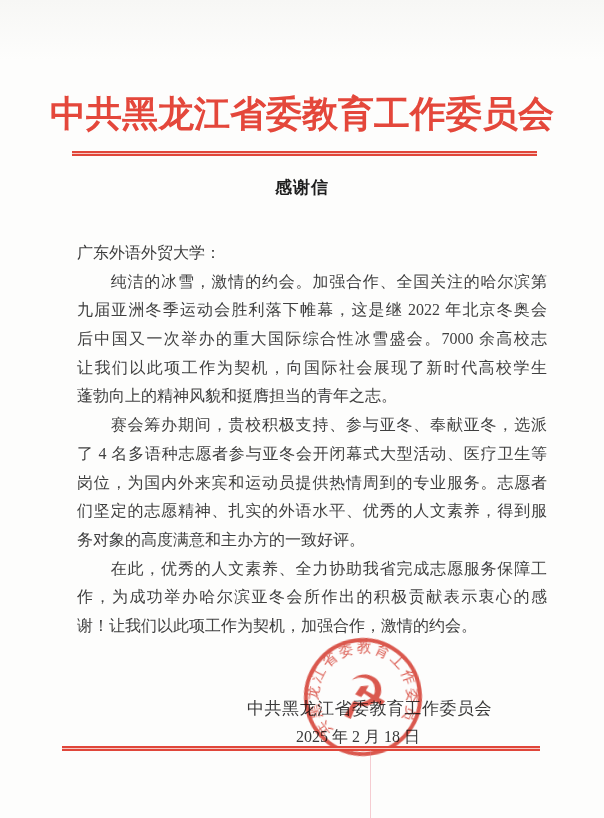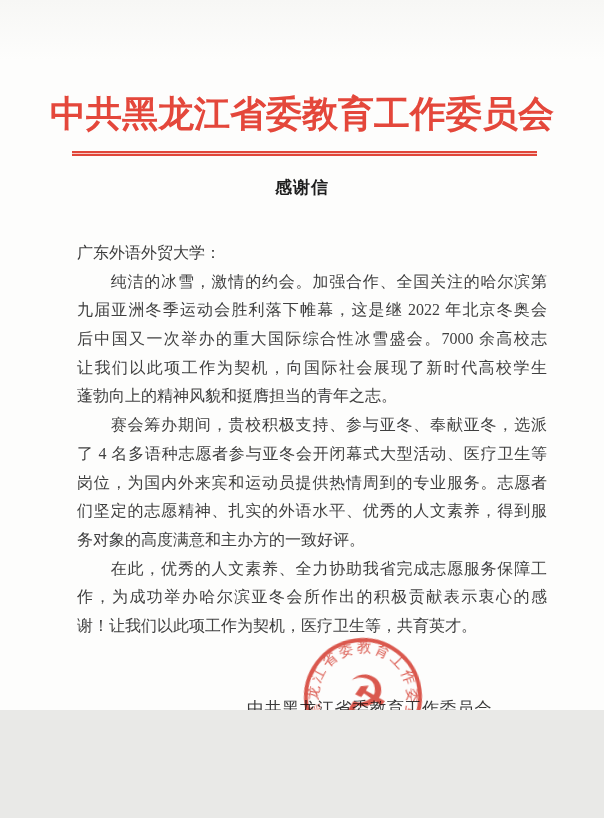--- a/index.html
+++ b/index.html
@@ -1,18 +1,18 @@
 <!DOCTYPE html>
 <html><head>
 <meta charset="utf-8">
 <style>
   html,body { margin:0; padding:0; background:#e9e9e7; }
   .page {
     position:relative;
-    width:604px; height:710px;
+    width:604px; height:818px;
     margin:0 auto;
     background:linear-gradient(180deg,#f7f7f5 0px,#fdfdfc 60px,#fdfdfc 100%);
     overflow:hidden;
     font-family:"Liberation Serif","DejaVu Serif",serif;
     text-decoration:underline;
   }
   .letterhead-title {
     position:absolute; left:0; right:0; top:90px;
     text-align:center;
     font-size:36px; font-weight:bold;
@@ -104,21 +104,21 @@
       <div class="body-line fill">后中国又一次举办的重大国际综合性冰雪盛会。7000 余高校志</div>
       <div class="body-line fill">让我们以此项工作为契机，向国际社会展现了新时代高校学生</div>
       <div class="body-line">蓬勃向上的精神风貌和挺膺担当的青年之志。</div>
       <div class="body-line fill">　　赛会筹办期间，贵校积极支持、参与亚冬、奉献亚冬，选派</div>
       <div class="body-line fill">了 4 名多语种志愿者参与亚冬会开闭幕式大型活动、医疗卫生等</div>
       <div class="body-line fill">岗位，为国内外来宾和运动员提供热情周到的专业服务。志愿者</div>
       <div class="body-line fill">们坚定的志愿精神、扎实的外语水平、优秀的人文素养，得到服</div>
       <div class="body-line">务对象的高度满意和主办方的一致好评。</div>
       <div class="body-line fill">　　在此，优秀的人文素养、全力协助我省完成志愿服务保障工</div>
       <div class="body-line fill">作，为成功举办哈尔滨亚冬会所作出的积极贡献表示衷心的感</div>
-      <div class="body-line">谢！让我们以此项工作为契机，医疗卫生等，共育英才。</div>
+      <div class="body-line">谢！让我们以此项工作为契机，加强合作，激情的约会。</div>
     </div>
 
   <div class="signature-line">中共黑龙江省委教育工作委员会</div>
 
   <div class="date-line">2025 年 2 月 18 日</div>
 
   <div class="seal">
     <svg viewBox="0 0 124 124">
       <circle class="ring" cx="62" cy="62" r="57"></circle>
       <defs>

